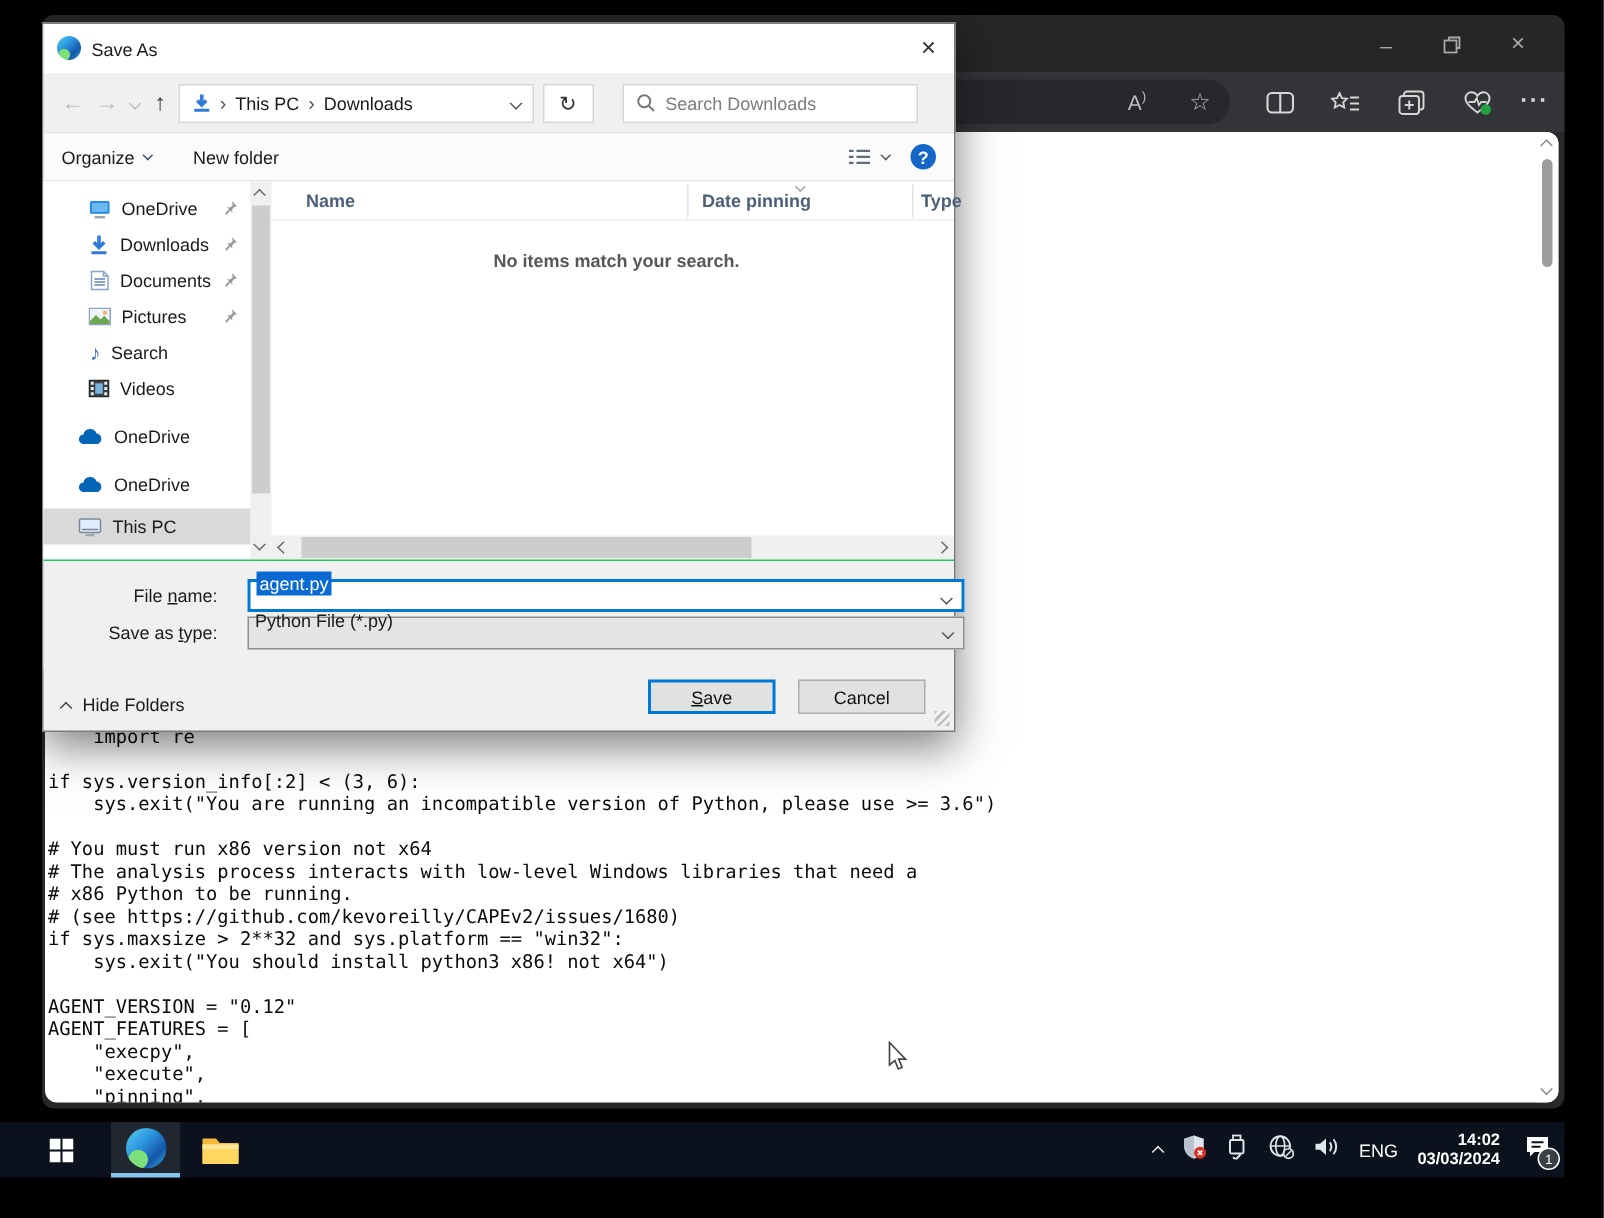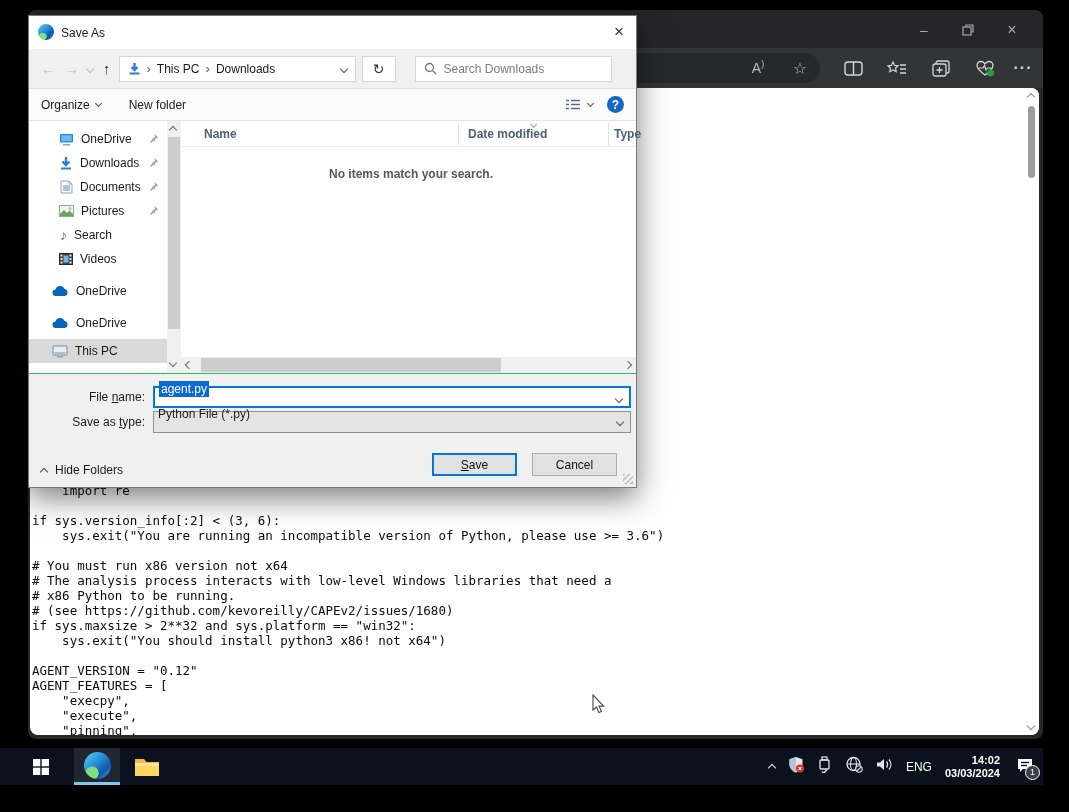--- a/index.html
+++ b/index.html
@@ -69,21 +69,21 @@
   .l-head { position:absolute; top:0; left:0; right:0; height:26px; border-bottom:1px solid #ececec;
             color:#4c607a; }
   .l-col { position:absolute; top:6px; }
   .l-div { position:absolute; top:2px; width:1px; height:22px; background:#e2e2e2; }
   .empty { position:absolute; top:46px; left:0; width:460px; text-align:center; color:#575757; }
   .h-scroll { position:absolute; left:0; right:0; bottom:0; height:16px; background:#f0f0f0; }
   .h-thumb { position:absolute; left:20px; top:1px; width:300px; height:14px; background:#cdcdcd; }
   .d-fields { position:absolute; top:357px; left:0; right:0; height:73px; background:#f0f0f0;
               border-top:1px solid #22c55e; }
   .f-label { position:absolute; width:116px; text-align:right; }
-  .f-field { position:absolute; left:124px; width:478px; height:22px; background:#fff;
+  .f-field { position:absolute; left:136px; width:478px; height:22px; background:#fff;
              display:flex; align-items:center; padding:0 22px 16px 4px; }
   .f-chv { position:absolute; right:7px; top:8px; }
   .keyu { text-decoration:underline; }
   .selhl { background:#0a6ad4; color:#fff; padding:1px 2px; }
   .btn { position:absolute; width:85px; height:23px; background:#e1e1e1; border:1px solid #adadad;
          display:flex; align-items:center; justify-content:center; font-size:12px; color:#111; }
   .btn.default { border:2px solid #0078d7; }
   .grip { position:absolute; right:3px; bottom:3px; width:10px; height:10px;
           background:repeating-linear-gradient(135deg,#bfbfbf 0 1.5px,transparent 1.5px 4px); }
 
@@ -344,21 +344,21 @@
         <span class="chv up" style="position:absolute; left:3px; top:6px; border-color:#6a6a6a"></span>
         <div class="s-thumb"></div>
         <span class="chv" style="position:absolute; left:3px; bottom:7px; border-color:#6a6a6a"></span>
       </div>
 
       <div class="d-list">
         <div class="l-head">
           <span class="l-col" style="left:23px">Name</span>
           <span class="l-div" style="left:277px"></span>
           <span class="chv" style="position:absolute; left:350px; top:1px; width:5px; height:5px; border-color:#98a2b0"></span>
-          <span class="l-col" style="left:287px">Date modified</span>
+          <span class="l-col" style="left:287px">Date pinning</span>
           <span class="l-div" style="left:427px"></span>
           <span class="l-col" style="left:433px">Type</span>
         </div>
         <div class="empty">No items match your search.</div>
         <div class="h-scroll">
           <span class="chv left" style="position:absolute; left:5px; top:5px; border-color:#6a6a6a"></span>
           <div class="h-thumb"></div>
           <span class="chv right" style="position:absolute; right:5px; top:5px; border-color:#6a6a6a"></span>
         </div>
       </div>

